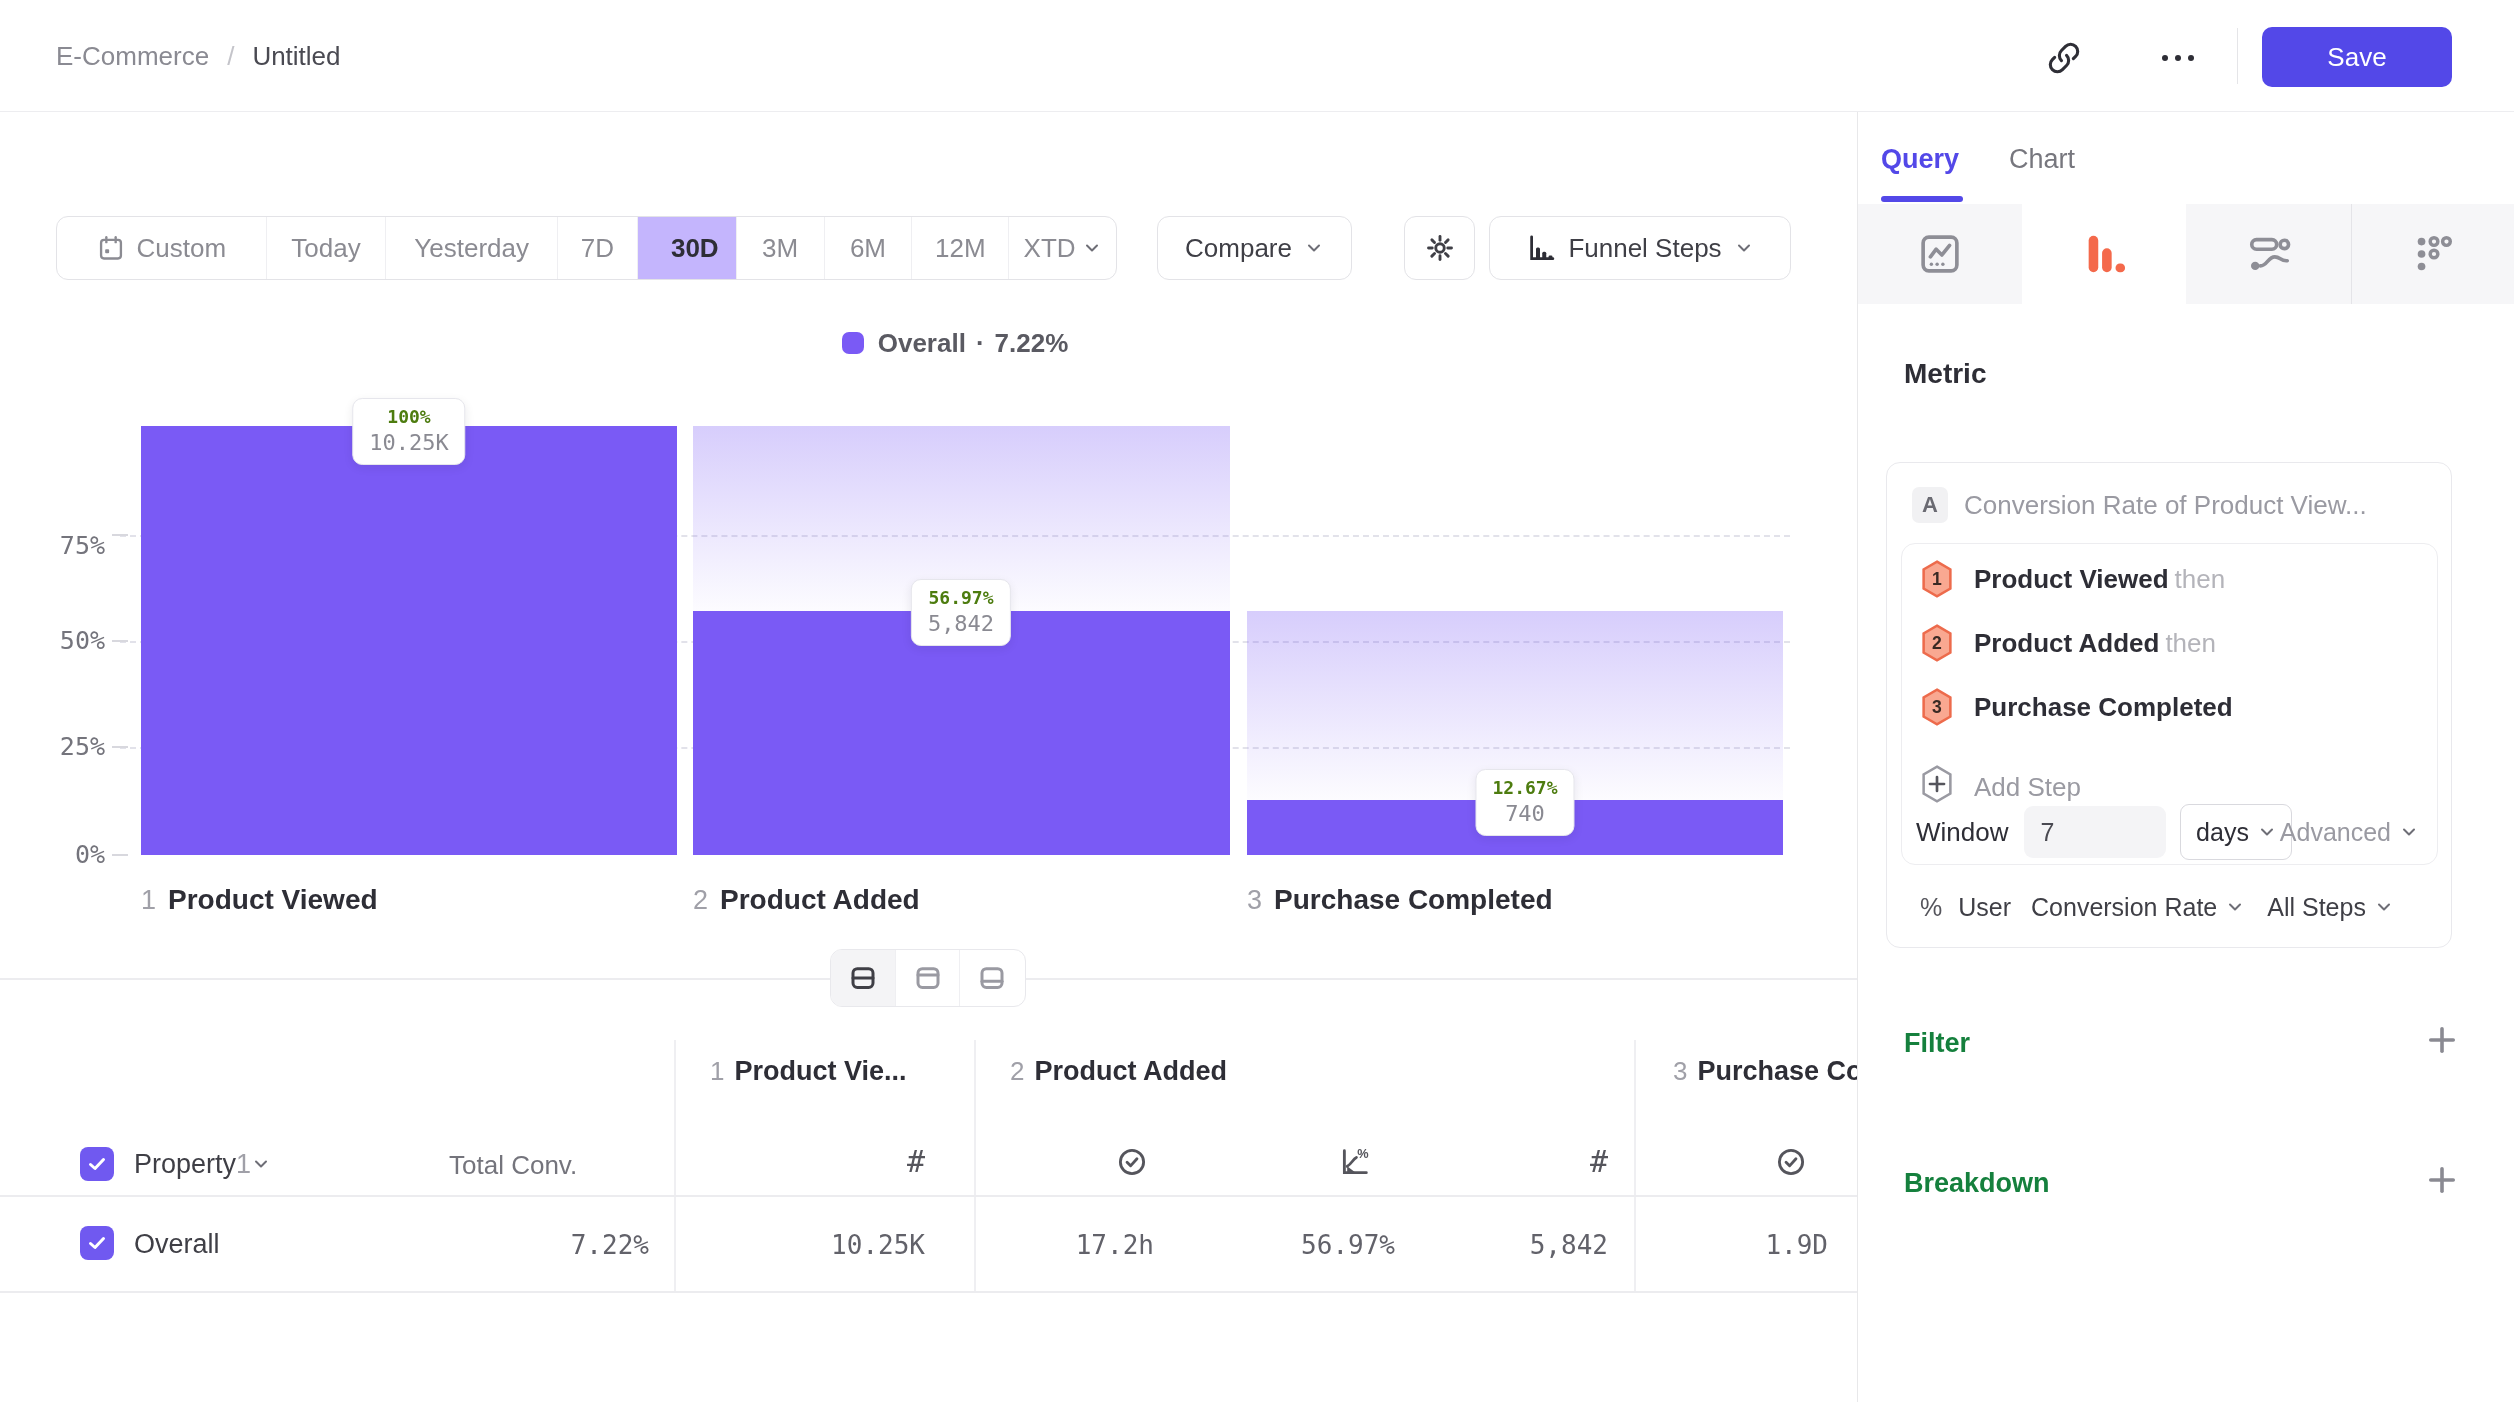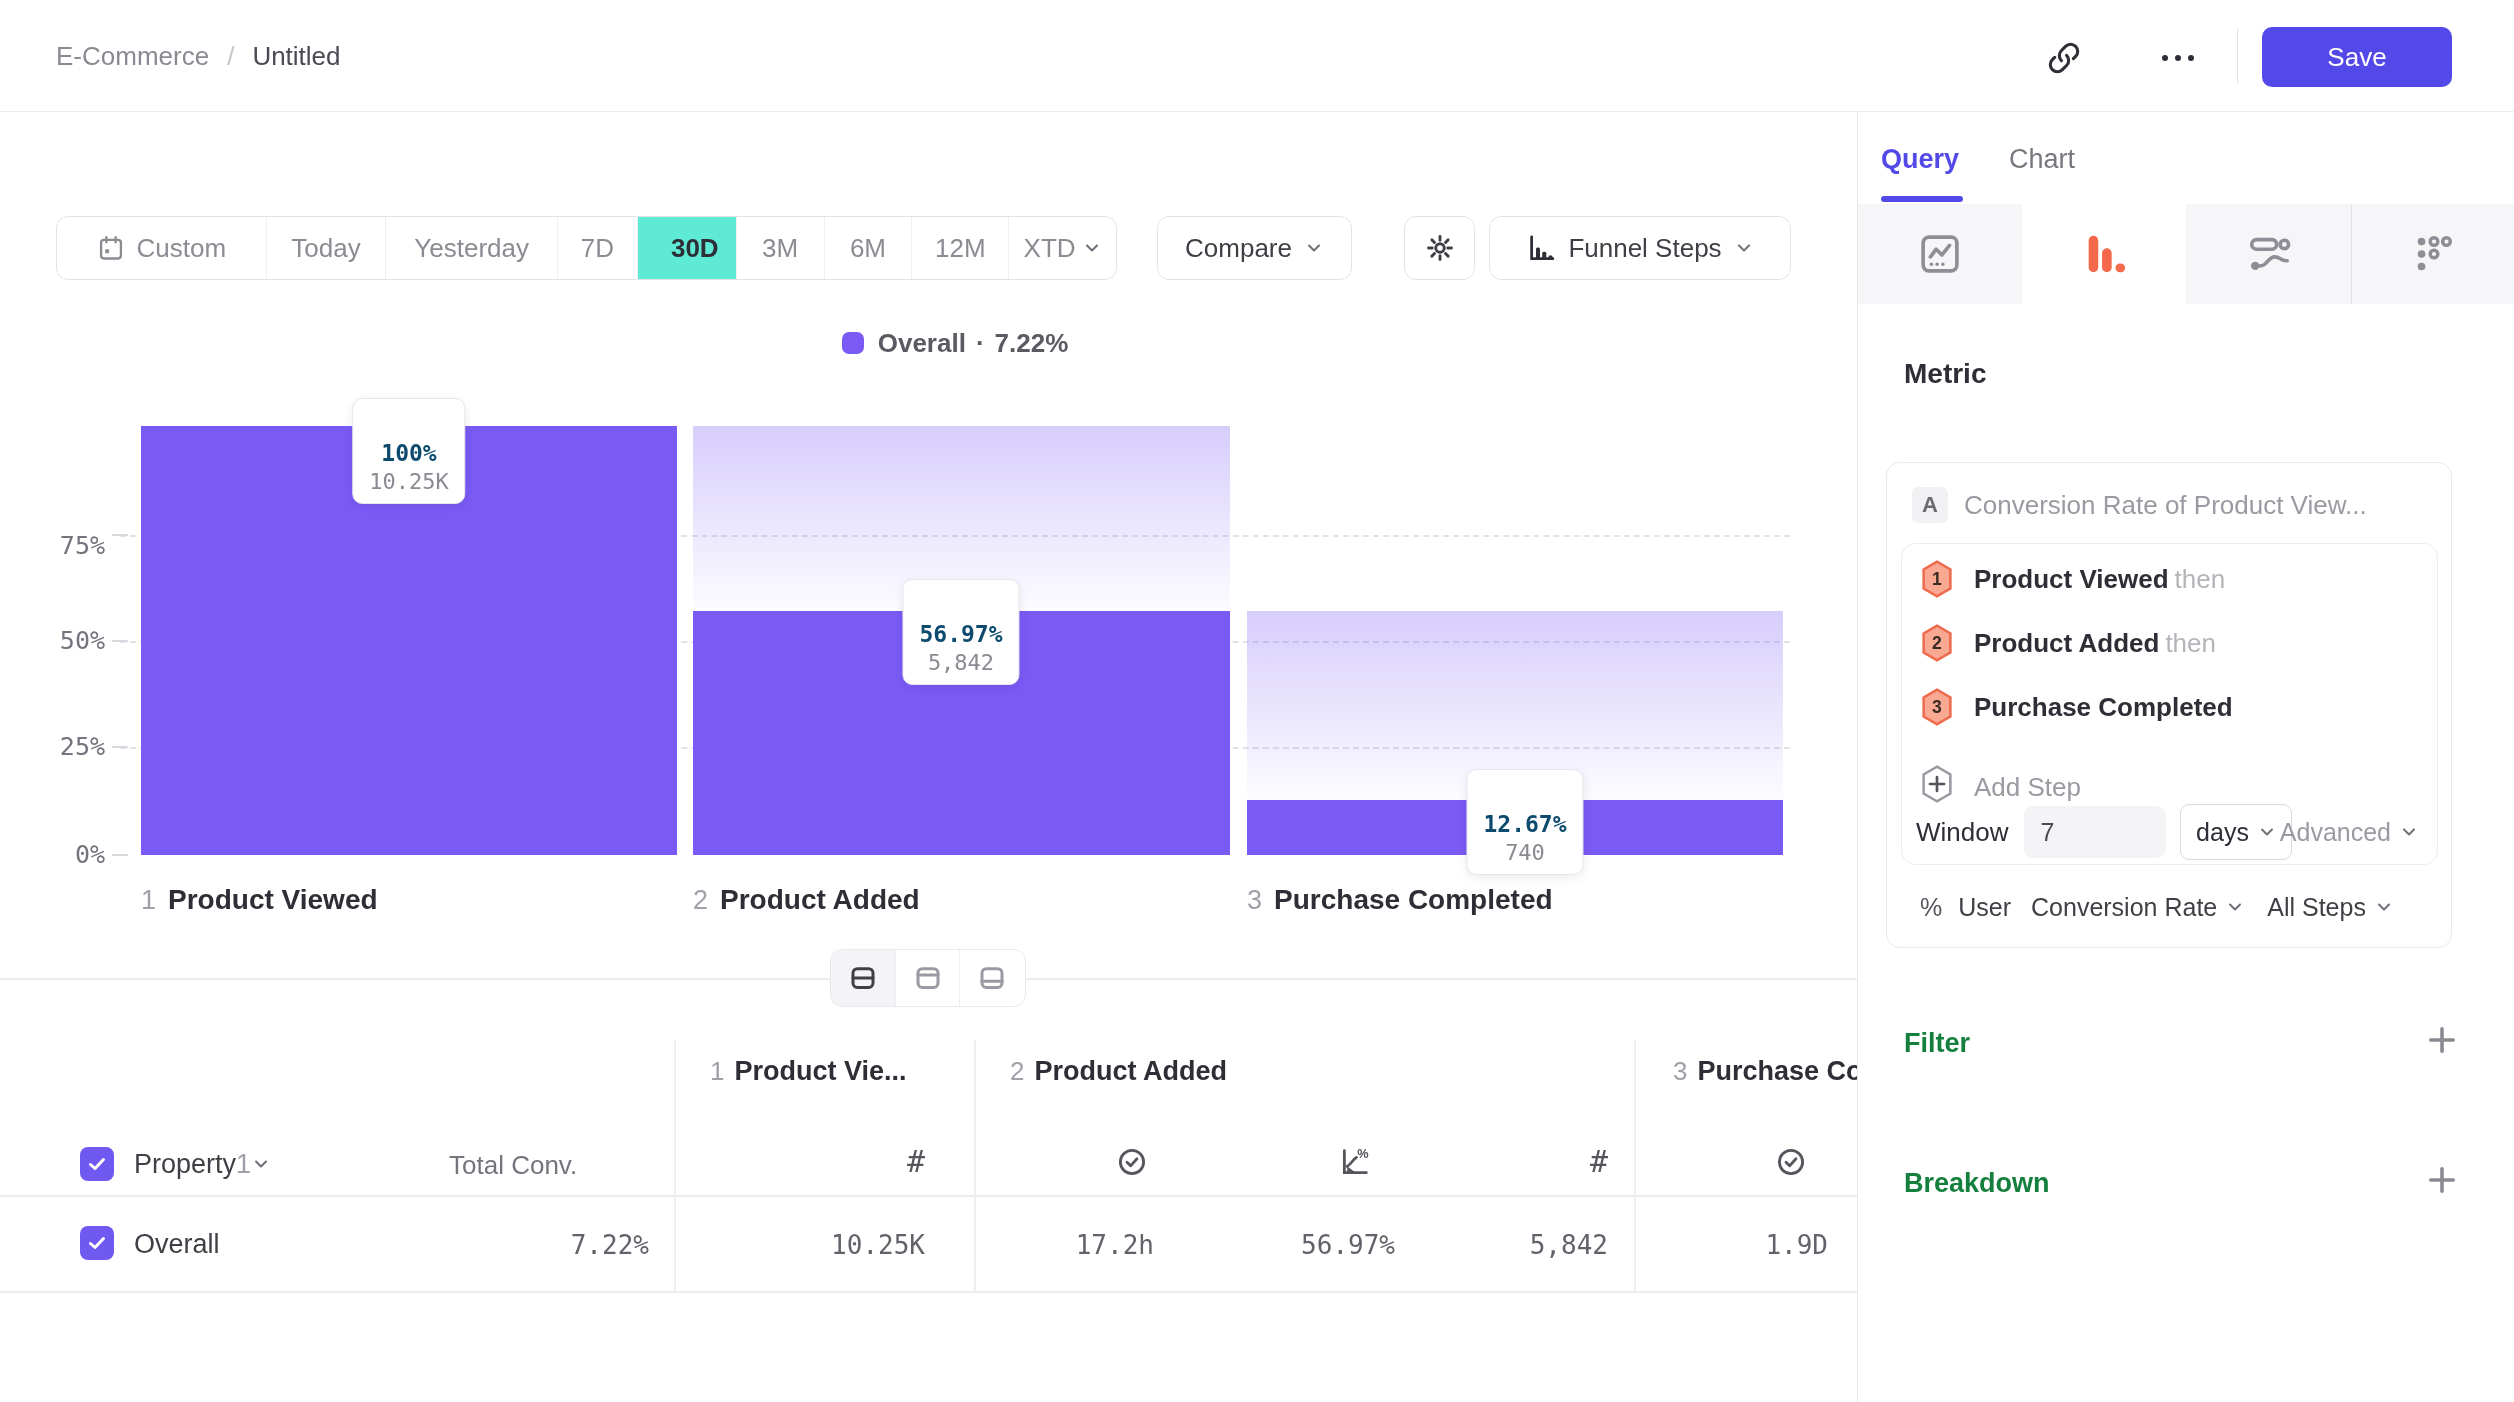--- a/index.html
+++ b/index.html
@@ -21,37 +21,37 @@
   .save-btn { background:#5348E8; color:#fff; font-size:26px; border-radius:10px;
               display:flex; align-items:center; justify-content:center; cursor:pointer; }
 
   
   .main-left { position:absolute; left:0; top:112px; width:1857px; height:1290px; overflow:hidden; background:#fff; }
 
   .range-group { border:1.5px solid #E3E3E7; border-radius:12px; overflow:hidden; display:flex; background:#fff; }
   .range-cell { height:100%; display:flex; align-items:center; justify-content:center; gap:12px;
                 font-size:26px; color:#8B8B92; border-left:1px solid #EFEFF2; cursor:pointer; }
   .range-cell:first-child { border-left:none; }
-  .range-cell.active { background:#5eead4; color:#2E2E36; font-weight:700;padding-left:16px; }
+  .range-cell.active { background:#c4b5fd; color:#2E2E36; font-weight:700;padding-left:16px; }
   .tool-btn { border:1.5px solid #E3E3E7; border-radius:12px; background:#fff; display:flex;
               align-items:center; justify-content:center; gap:12px; font-size:26px; color:#3F3F46; cursor:pointer; }
   .chev { color:#6E6E76; flex:none; }
 
   .legend-row { display:flex; align-items:center; justify-content:center; gap:14px; }
   .legend-swatch { width:22px; height:22px; border-radius:7px; background:#7A5AF5; }
   .legend-text { font-size:26px; font-weight:700; color:#5A5A62; display:flex; gap:10px; }
 
   .gridline { border-top:2px dashed #E2E2EA; height:0; }
   .ytick-label { font-size:25px; color:#74747C; text-align:right; }
   .ytick-mark { height:2px; background:#D8D8DE; }
   .bar-solid { background:#7A5AF5; }
   .bar-grad { background:linear-gradient(180deg, rgba(122,90,245,0.30) 0%, rgba(122,90,245,0.02) 100%); }
   .tip-card { background:#fff; border:1.5px solid #E6E6EC; border-radius:10px; box-shadow:0 3px 10px rgba(20,20,40,.08);
               padding:7px 16px 9px; text-align:center; transform:translateX(-50%); }
-  .tip-pct { font-family:"DejaVu Sans Mono", monospace; font-size:23px; font-weight:700; color:#0c4a6e;margin-top:34px; }
+  .tip-pct { font-family:"DejaVu Sans Mono", monospace; font-size:18px; font-weight:700; color:#4d7c0f; }
   .tip-count { font-family:"DejaVu Sans Mono", monospace; font-size:22px; color:#8A8A92; margin-top:3px; }
   .step-label { display:flex; align-items:baseline; gap:12px; }
   .step-num { font-size:27px; color:#A0A0A8; }
   .step-name { font-size:28px; font-weight:700; color:#2E2E36; }
 
   .hdiv { height:1.5px; background:#ECECEF; }
   .seg-group { background:#fff; border:1.5px solid #E8E8EC; border-radius:12px; display:flex; overflow:hidden; }
   .seg-cell { width:64px; height:100%; display:flex; align-items:center; justify-content:center;
               border-left:1px solid #EFEFF2; color:#9A9AA2; cursor:pointer; }
   .seg-cell:first-child { border-left:none; }

